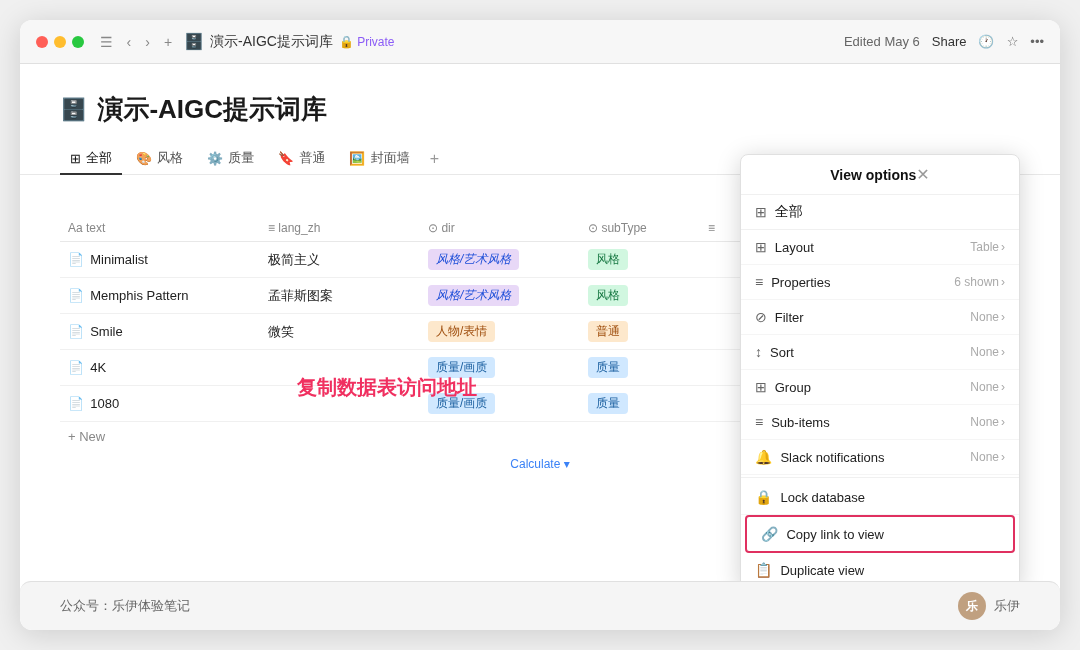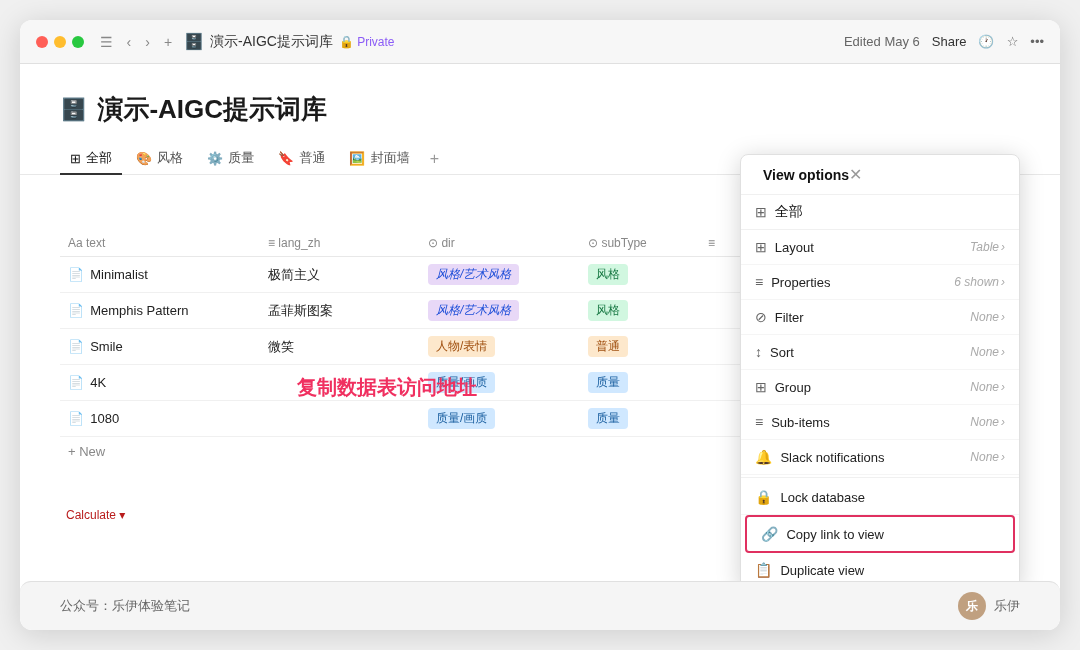--- a/index.html
+++ b/index.html
@@ -209,21 +209,20 @@
     
     .table-container {
       flex: 1;
       overflow: auto;
       padding: 0 40px;
     }
     table {
       width: 100%;
       border-collapse: collapse;
       font-size: 13px;
-      margin-top: 15px;
     }
     thead tr {
       border-bottom: 1px solid #e8e8e8;
     }
     th {
       padding: 6px 8px;
       text-align: left;
       color: #888;
       font-weight: 400;
       font-size: 12px;
@@ -255,26 +254,25 @@
     .tag-blue { background: #d0e8ff; color: #1a5fa0; }
     .tag-orange { background: #fde8cc; color: #a05010; }
 
     .add-new-row {
       padding: 7px 8px;
       color: #888;
       font-size: 13px;
       cursor: pointer;
     }
     .calculate-row {
-      text-align: left;
-      color: #b91c1c;
+      text-align: center;
+      color: #3b82f6;
       font-size: 12px;
       padding: 6px;
       cursor: pointer;
-      margin-top: 36px;
     }
 
     
     .footer-bar {
       background: #f5f5f5;
       border-top: 1px solid #e0e0e0;
       padding: 10px 40px;
       display: flex;
       align-items: center;
       justify-content: space-between;
@@ -318,21 +316,21 @@
       background: white;
       border-radius: 8px;
       box-shadow: 0 4px 24px rgba(0,0,0,0.18);
       z-index: 100;
       overflow: hidden;
       border: 1px solid #e0e0e0;
     }
     .vop-header {
       display: flex;
       align-items: center;
-      justify-content: flex-start;
+      justify-content: center;
       padding: 10px 22px;
       border-bottom: 1px solid #f0f0f0;
     }
     .vop-title {
       font-size: 14px;
       font-weight: 600;
       color: #111;
     }
     .vop-close {
       color: #999;
@@ -369,21 +367,20 @@
     .vop-row-label {
       font-size: 13px;
       color: #222;
     }
     .vop-row-right {
       font-size: 12px;
       color: #aaa;
       display: flex;
       align-items: center;
       gap: 2px;
-      font-style: italic;
     }
 
     
     .vop-row-highlight {
       border: 2px solid #e03060;
       border-radius: 4px;
       margin: 0 4px;
     }
 
     .vop-divider {

